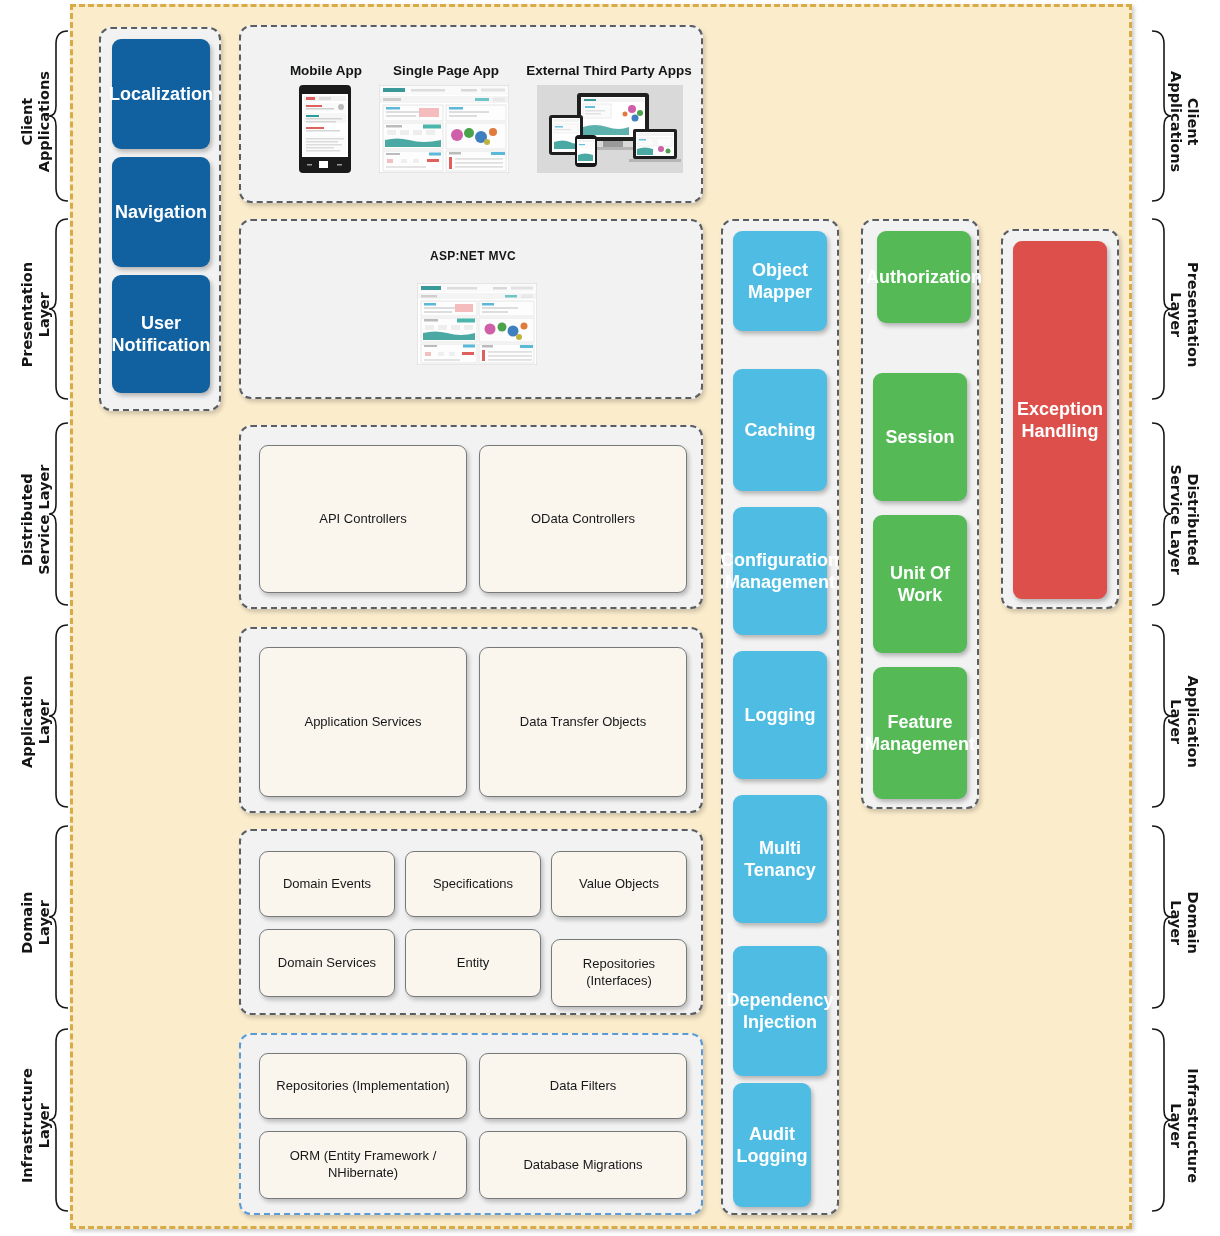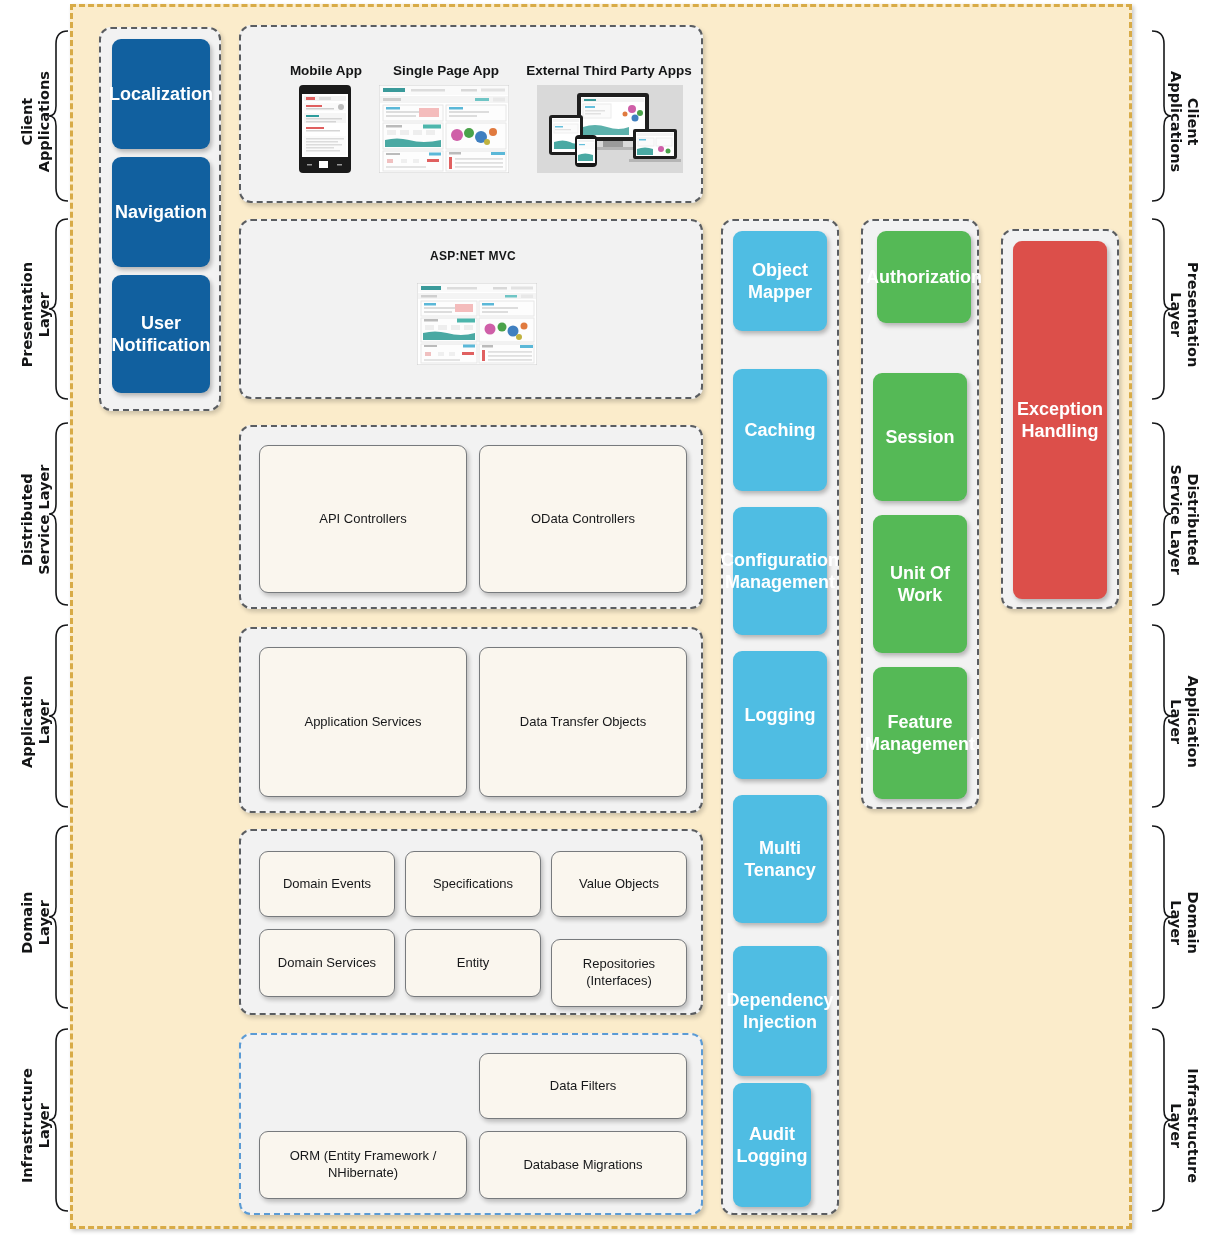--- a/index.html
+++ b/index.html
@@ -307,20 +307,21 @@
     <div class="ptile" style="left:18px;top:20px;width:136px;height:66px;">Domain Events</div>
     <div class="ptile" style="left:164px;top:20px;width:136px;height:66px;">Specifications</div>
     <div class="ptile" style="left:18px;top:98px;width:136px;height:68px;">Domain Services</div>
     <div class="ptile" style="left:310px;top:20px;width:136px;height:66px;">Value Objects</div>
     <div class="ptile" style="left:164px;top:98px;width:136px;height:68px;">Entity</div>
     <div class="ptile" style="left:310px;top:108px;width:136px;height:68px;">Repositories
 (Interfaces)</div>
   </div>
 
   <div class="grp blue-border" style="left:166px;top:1026px;width:464px;height:182px;">
+    <div class="ptile" style="left:18px;top:18px;width:208px;height:66px;">Repositories (Implementation)</div>
     <div class="ptile" style="left:238px;top:18px;width:208px;height:66px;">Data Filters</div>
     <div class="ptile" style="left:18px;top:96px;width:208px;height:68px;">ORM (Entity Framework /
 NHibernate)</div>
     <div class="ptile" style="left:238px;top:96px;width:208px;height:68px;">Database Migrations</div>
   </div>
 
   <div class="grp" style="left:648px;top:212px;width:118px;height:996px;">
     <div class="tile cyan" style="left:10px;top:10px;width:94px;height:100px;">Object Mapper</div>
     <div class="tile cyan" style="left:10px;top:148px;width:94px;height:122px;">Caching</div>
     <div class="tile cyan" style="left:10px;top:286px;width:94px;height:128px;">Configuration

